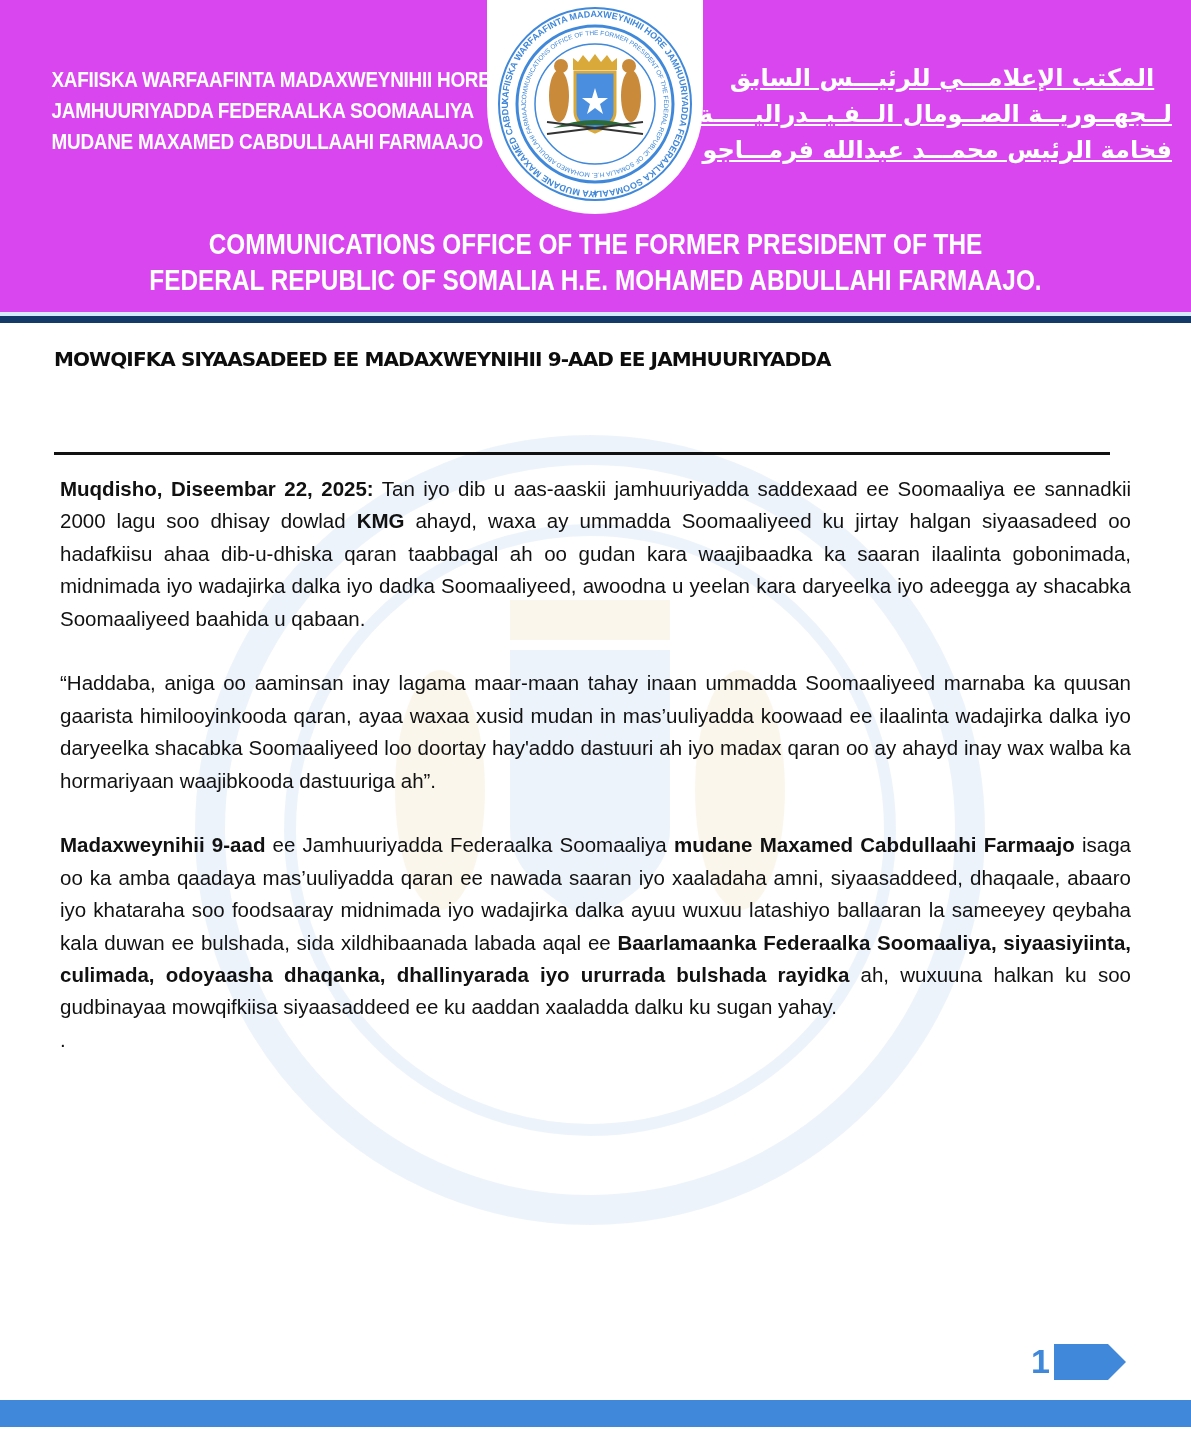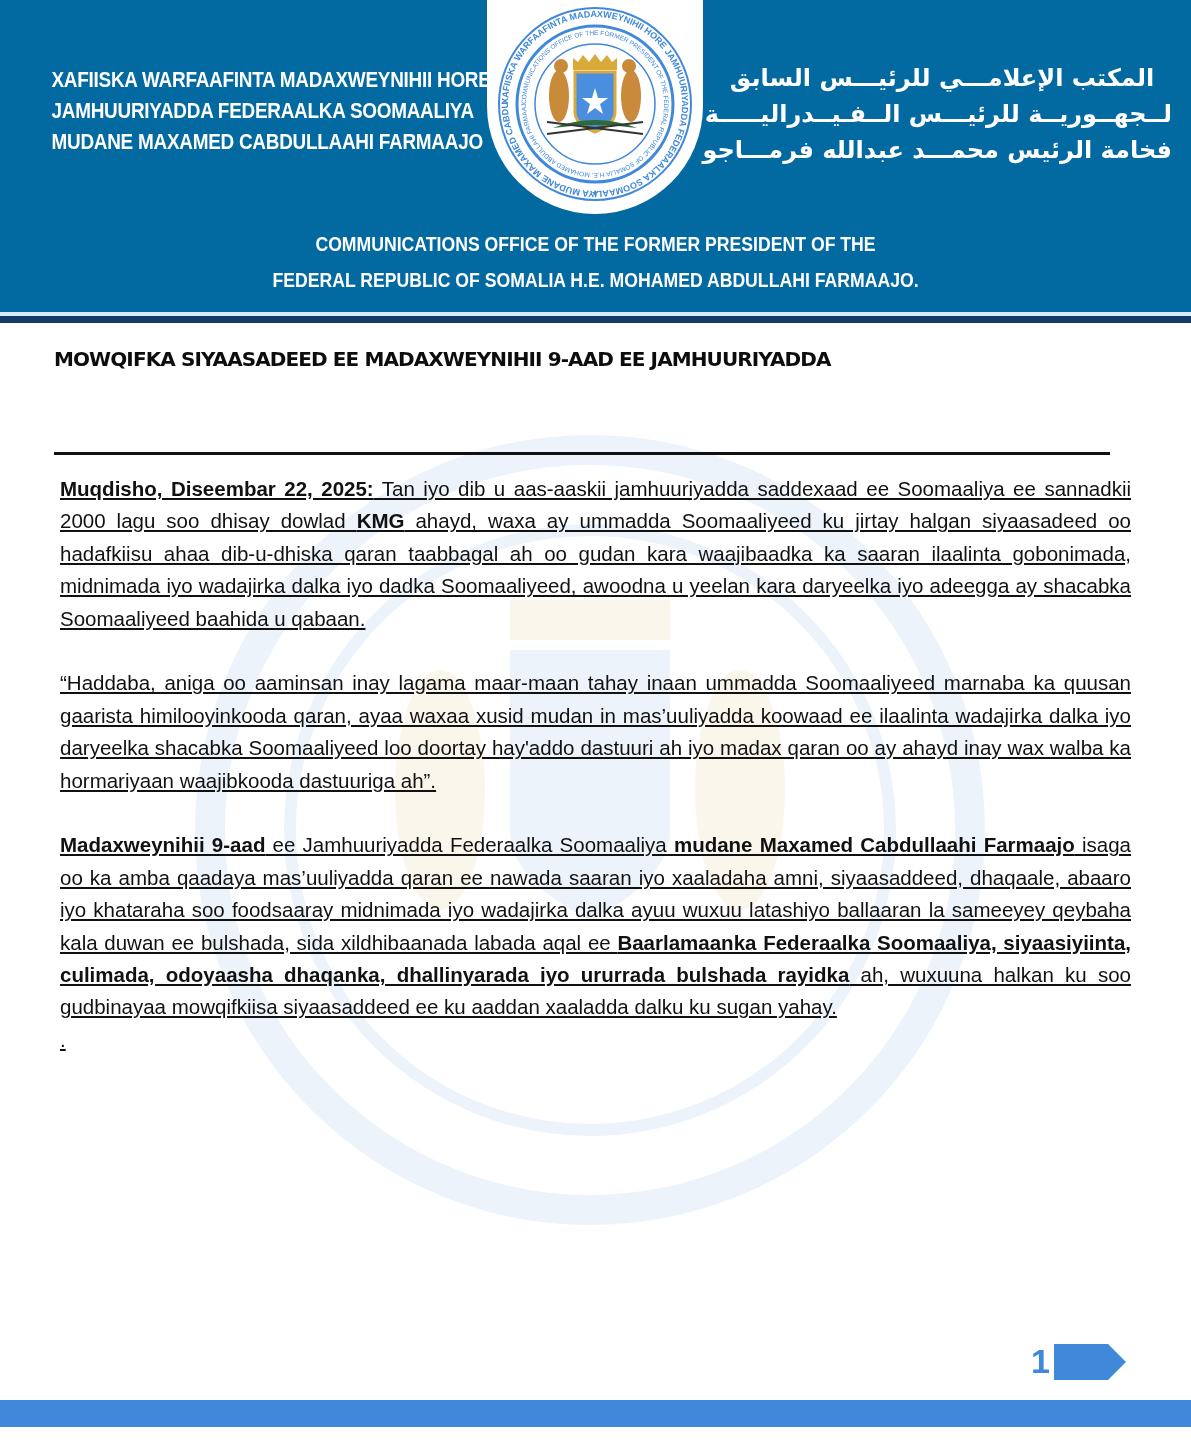--- a/index.html
+++ b/index.html
@@ -1,62 +1,62 @@
 <!DOCTYPE html>
 <html><head>
 <meta charset="utf-8">
 <style>
   html, body { margin: 0; padding: 0; }
   body {
     width: 1191px; height: 1440px; background: #ffffff; position: relative; overflow: hidden;
     font-family: "Liberation Sans", sans-serif; color: #111;
   }
   .header {
-    position: absolute; left: 0; top: 0; width: 1191px; height: 312px; background: #0369a1;
+    position: absolute; left: 0; top: 0; width: 1191px; height: 312px; background: #d946ef;
   }
   .hdr-left {
     position: absolute; left: 20px; top: 64px; width: 450px; text-align: center;
     color: #fff; font-family: "Liberation Sans", sans-serif; font-weight: bold;
     font-size: 22px; line-height: 31px; letter-spacing: -0.3px; transform: scaleX(0.86); transform-origin: center;
   }
   .hdr-left div { white-space: nowrap; }
   .hdr-right {
     position: absolute; left: 712px; top: 60px; width: 460px; text-align: center; direction: rtl;
     color: #fff; font-family: "DejaVu Sans", sans-serif; font-weight: bold; font-size: 24px; line-height: 36px;
   }
-  .hdr-right div { white-space: nowrap; }
+  .hdr-right div { white-space: nowrap; text-decoration: underline; }
   .seal-wrap {
     position: absolute; left: 487px; top: 0; width: 216px; height: 214px;
     background: #ffffff; border-radius: 0 0 108px 108px;
   }
   .seal-wrap svg { position: absolute; left: 0; top: 0; }
   .hdr-bottom {
     position: absolute; left: 0; top: 226px; width: 1191px; text-align: center; color: #fff;
-    font-family: "Liberation Sans", sans-serif; font-weight: bold; font-size: 21px; line-height: 36px;
+    font-family: "Liberation Sans", sans-serif; font-weight: bold; font-size: 29px; line-height: 36px;
   }
   .hdr-bottom div { white-space: nowrap; transform: scaleX(0.84); transform-origin: center; }
   .stripe-light { position: absolute; left: 0; top: 312px; width: 1191px; height: 4px; background: #d6ecfb; }
   .stripe-dark { position: absolute; left: 0; top: 316px; width: 1191px; height: 7px; background: #143a68; }
 
   .watermark { position: absolute; left: 190px; top: 430px; width: 800px; height: 800px; opacity: 0.09; pointer-events: none; }
 
   .headline {
     position: absolute; left: 54px; top: 344px; width: 1080px;
     font-family: "DejaVu Sans", sans-serif; font-weight: bold; font-size: 20px; line-height: 30.5px;
     letter-spacing: -0.9px; color: #0d0d0d;
   }
   .headline div { white-space: nowrap; }
   .rule { position: absolute; left: 54px; top: 452px; width: 1056px; height: 3px; background: #111; }
 
   .body-text {
     position: absolute; left: 60px; top: 473px; width: 1071px;
     font-family: "Liberation Sans", sans-serif; font-size: 20.5px; line-height: 32.4px;
     text-align: justify; color: #111;
   }
-  .body-text p { margin: 0 0 32.4px 0; text-decoration: underline; }
+  .body-text p { margin: 0 0 32.4px 0; }
   .body-text b { font-weight: bold; }
   .dot-line { margin: 0; }
 
   .page-number {
     position: absolute; left: 1031px; top: 1342px; color: #4088d9;
     font-family: "Liberation Sans", sans-serif; font-weight: bold; font-size: 34px; line-height: 38px;
   }
   .page-arrow { position: absolute; left: 1054px; top: 1344px; }
   .footer-bar { position: absolute; left: 0; top: 1400px; width: 1191px; height: 27px; background: #4088d9; }
 </style>
@@ -98,21 +98,21 @@
 
       <path d="M 66 128 Q 108 112 150 128 Q 108 122 66 128 Z" fill="#2d6a3a"></path>
       <line x1="60" y1="134" x2="156" y2="122" stroke="#333" stroke-width="2"></line>
       <line x1="60" y1="122" x2="156" y2="134" stroke="#333" stroke-width="2"></line>
       <text x="108" y="196" text-anchor="middle" font-size="9" fill="#4088d9" id="seal-star">★</text>
     </svg>
   </div>
 
   <div class="hdr-right">
     <div>المكتب الإعلامـــي للرئيـــس السابق</div>
-    <div>لــجهــوريــة للرئيـــس الــفـيــدراليـــــة</div>
+    <div>لــجهــوريــة الصــومال الــفـيــدراليـــــة</div>
     <div>فخامة الرئيس محمـــد عبدالله فرمـــاجو</div>
   </div>
 
   <div class="hdr-bottom">
     <div>COMMUNICATIONS OFFICE OF THE FORMER PRESIDENT OF THE</div>
     <div>FEDERAL REPUBLIC OF SOMALIA H.E. MOHAMED ABDULLAHI FARMAAJO.</div>
   </div>
 </div>
 <div class="stripe-light"></div>
 <div class="stripe-dark"></div>

